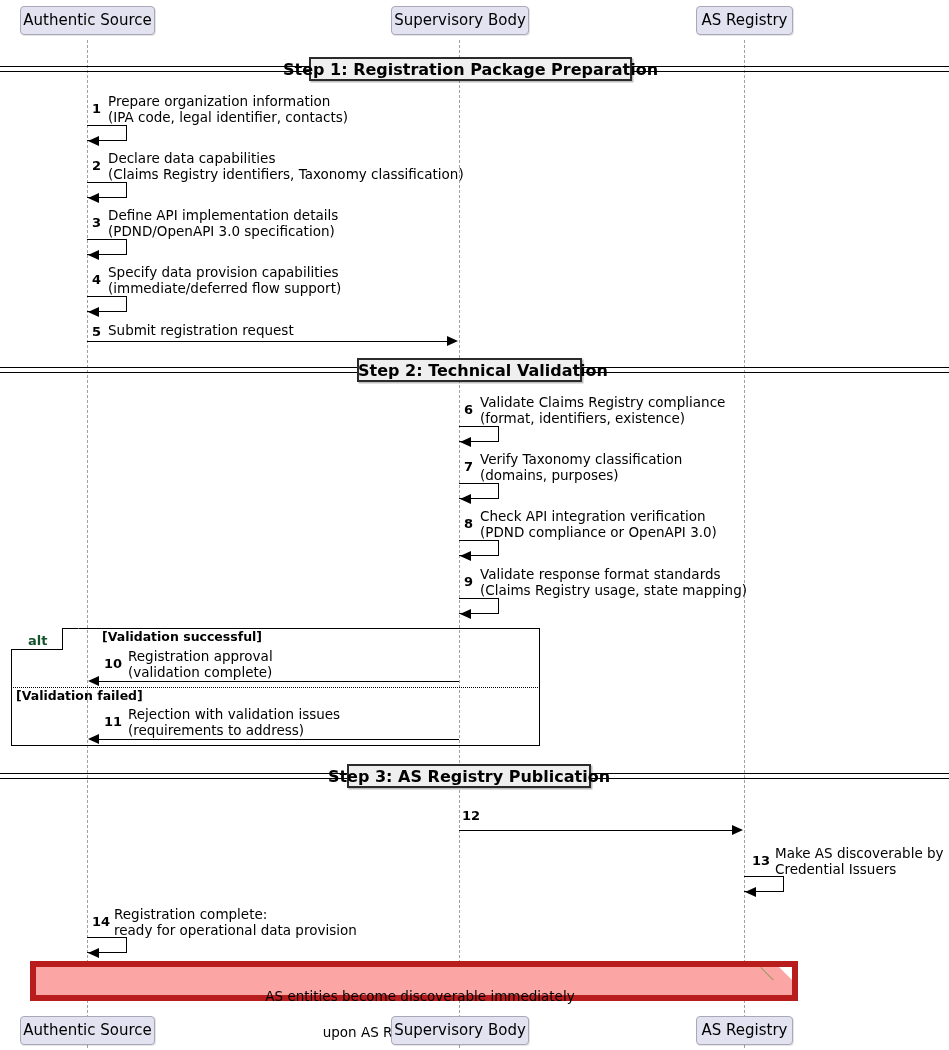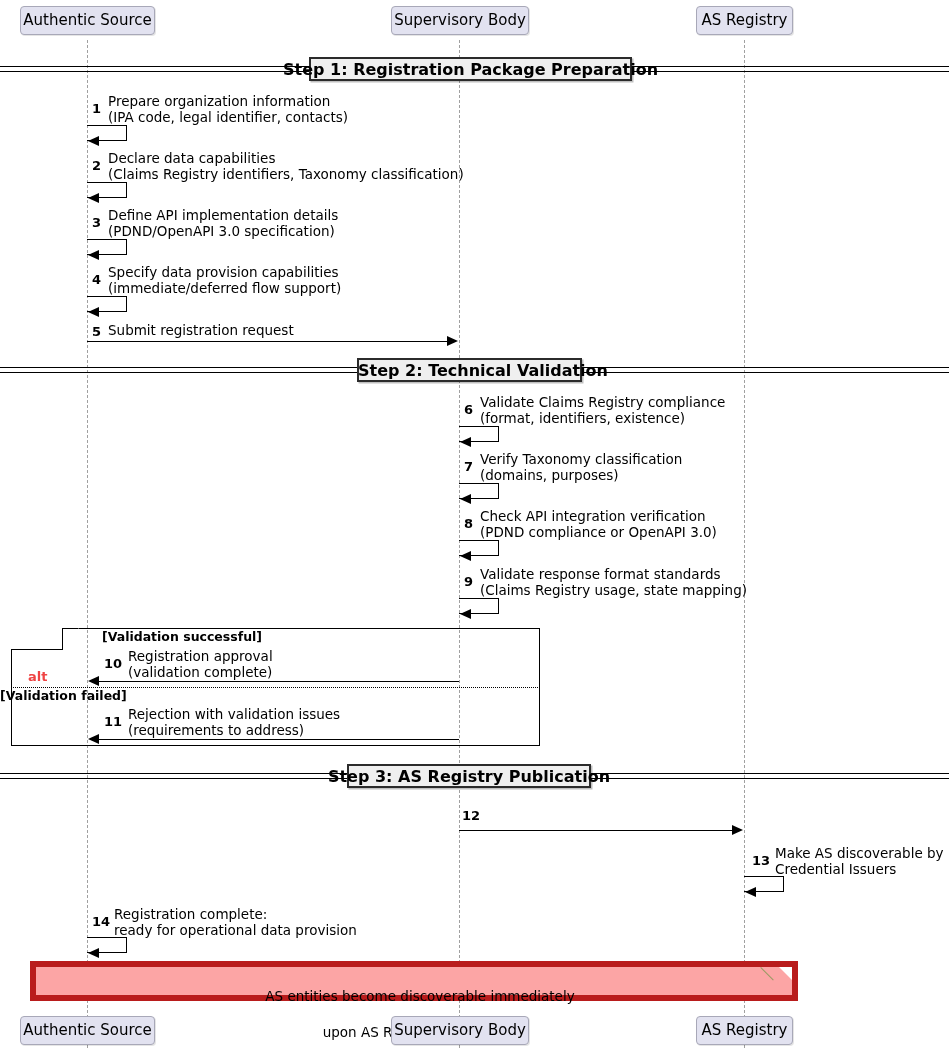--- a/index.html
+++ b/index.html
@@ -147,24 +147,23 @@
     position: absolute;
     width: 0; height: 0;
     border-style: solid;
     border-width: 0 0 22px 16px;
     border-color: transparent transparent #FFFFFF transparent;
   }
   .alt-tab-label {
     position: absolute;
     font-size: 13px;
     font-weight: bold;
-    color: #ef4444;
+    color: #14532d;
     line-height: 1;
     white-space: nowrap;
-    margin-top: 36px;
   }
   .alt-guard {
     position: absolute;
     font-size: 12.5px;
     font-weight: bold;
     color: #000000;
     line-height: 1;
     white-space: nowrap;
   }
   .alt-sep {
@@ -313,21 +312,21 @@
 
   <div class="msg-num" style="left:104px; top:657px;">10</div>
   <div class="msg-label" style="left:128px; top:649px;">
     <div>Registration approval</div>
     <div>(validation complete)</div>
   </div>
   <div class="arrow-line" style="left:99px; top:681px; width:360px;"></div>
   <div class="head-left" style="left:88px; top:676px;"></div>
 
   <div class="alt-sep" style="left:11px; top:687px; width:529px;"></div>
-  <div class="alt-guard" style="left:0; top:690px;">[Validation failed]</div>
+  <div class="alt-guard" style="left:16px; top:690px;">[Validation failed]</div>
 
   <div class="msg-num" style="left:104px; top:715px;">11</div>
   <div class="msg-label" style="left:128px; top:707px;">
     <div>Rejection with validation issues</div>
     <div>(requirements to address)</div>
   </div>
   <div class="arrow-line" style="left:99px; top:739px; width:360px;"></div>
   <div class="head-left" style="left:88px; top:734px;"></div>
 
   <div class="divider-lines" style="top:773px;"></div>

